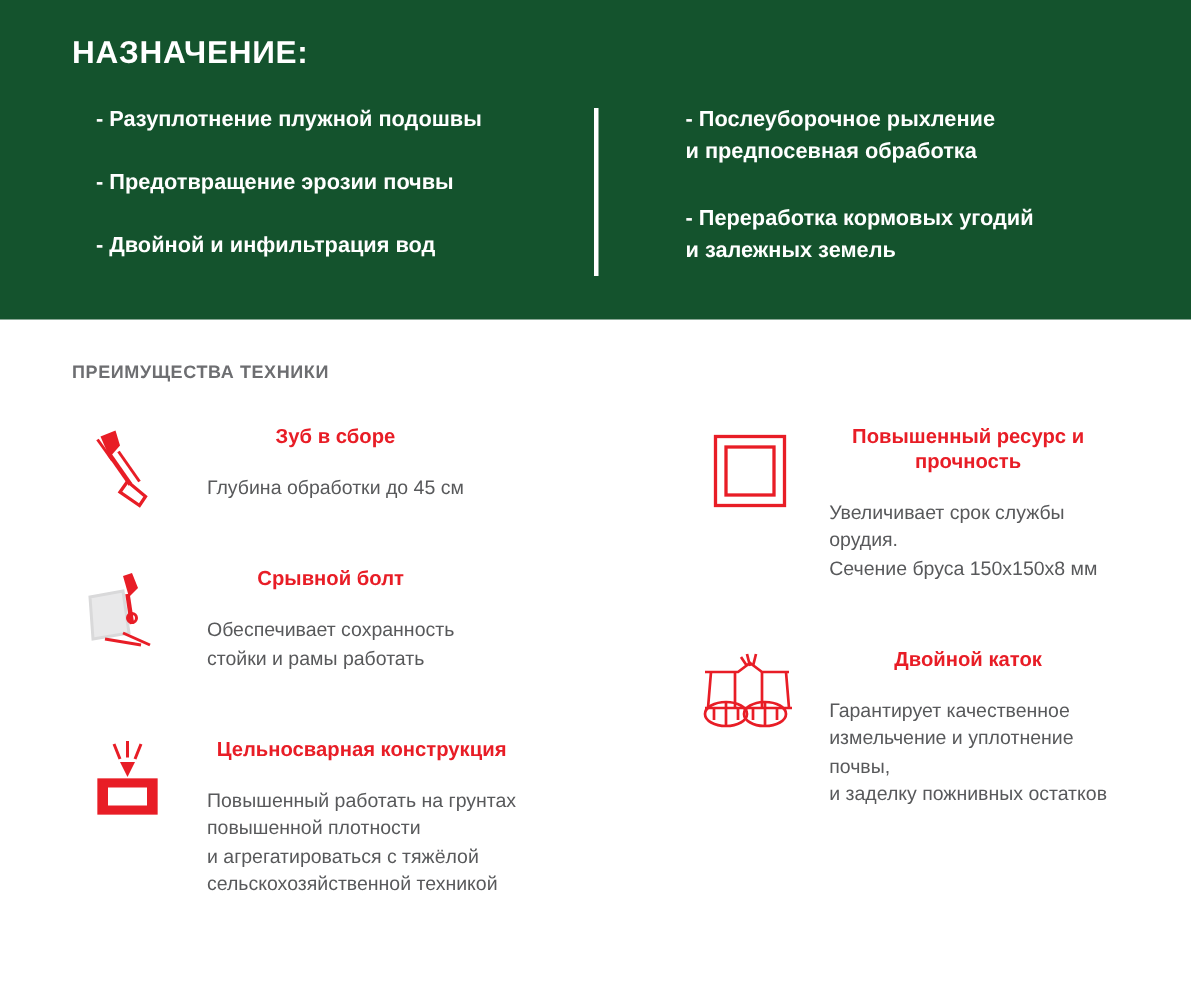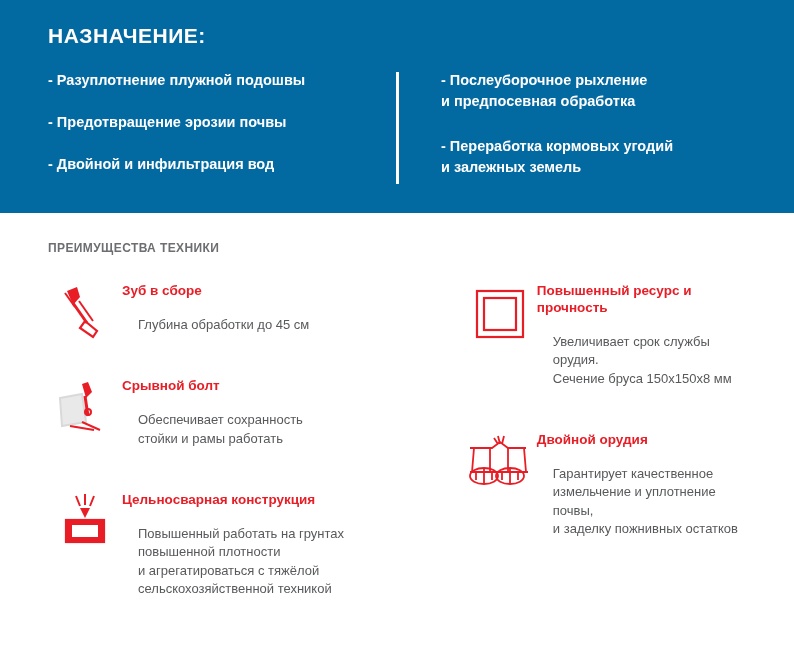--- a/index.html
+++ b/index.html
@@ -12,21 +12,21 @@
     background: #ffffff;
     font-family: "Liberation Sans", sans-serif;
     overflow: hidden;
   }
 
   
   .banner {
     position: relative;
     width: 794px;
     height: 213px;
-    background: #0369a1;
+    background: #14532d;
     box-sizing: border-box;
     padding: 24px 40px 0 48px;
   }
   .banner-title {
     color: #ffffff;
     font-size: 21px;
     font-weight: bold;
     letter-spacing: 0.5px;
     margin: 0 0 22px 0;
   }
@@ -52,20 +52,21 @@
     width: 3px;
     height: 112px;
     background: #ffffff;
   }
   .banner-item {
     color: #ffffff;
     font-size: 14.5px;
     font-weight: bold;
     line-height: 1.45;
     margin-bottom: 21px;
+    margin-left: 16px;
   }
   .banner-col.right .banner-item {
     margin-bottom: 24px;
   }
 
   
   .adv-section {
     box-sizing: border-box;
     padding: 28px 40px 0 48px;
   }
@@ -102,20 +103,21 @@
   }
   .adv-text {
     padding-top: 2px;
   }
   .adv-head {
     color: #e81d26;
     font-size: 13.5px;
     font-weight: bold;
     margin: 0 0 5px 0;
     line-height: 1.25;
+    text-align: center;
   }
   .adv-desc {
     color: #58595b;
     font-size: 13px;
     line-height: 1.42;
     margin: 16px;
   }
 </style>
 </head>
 <body>
@@ -222,21 +224,21 @@
             <path d="M6 16 L28 16 L36 10 L44 16 L62 16"></path>
             <path d="M10 16 L8 40 M26 16 L26 40 M44 16 L44 40 M60 16 L62 40"></path>
             <path d="M6 40 L64 40"></path>
             <ellipse cx="20" cy="44" rx="14" ry="8"></ellipse>
             <ellipse cx="46" cy="44" rx="14" ry="8"></ellipse>
             <path d="M12 40 L12 48 M20 36 L20 52 M28 40 L28 48 M38 40 L38 48 M46 36 L46 52 M54 40 L54 48"></path>
             <path d="M34 4 L36 12 M40 4 L38 12 M30 6 L34 12"></path>
           </svg>
         </div>
         <div class="adv-text">
-          <p class="adv-head">Двойной орудия</p>
+          <p class="adv-head">Двойной каток</p>
           <p class="adv-desc" style="white-space:pre-line">Гарантирует качественное
 измельчение и уплотнение почвы,
 и заделку пожнивных остатков</p>
         </div>
       </div>
 
     </div>
 
   </div>
 </div>

